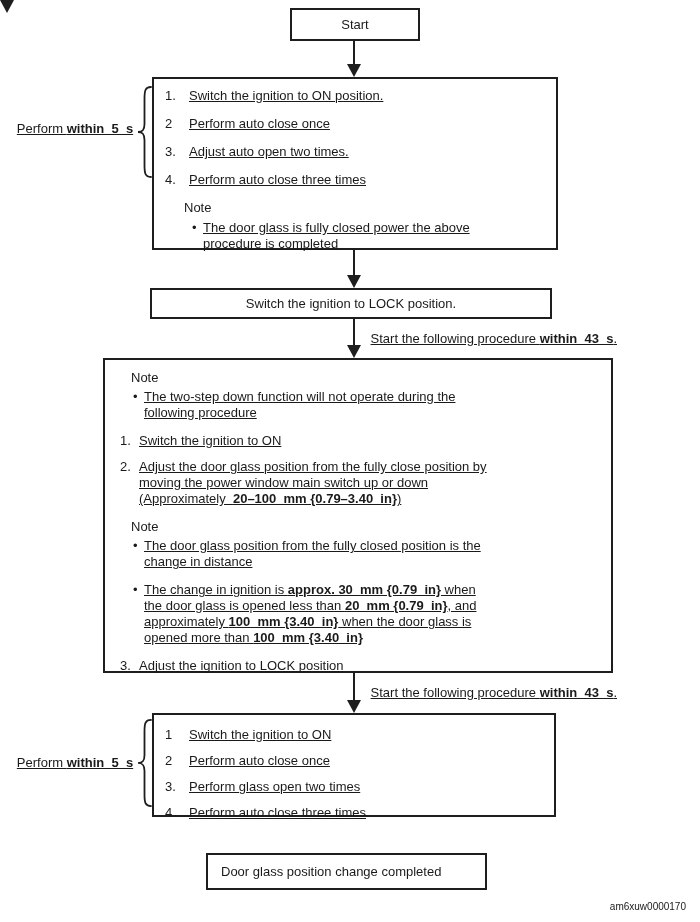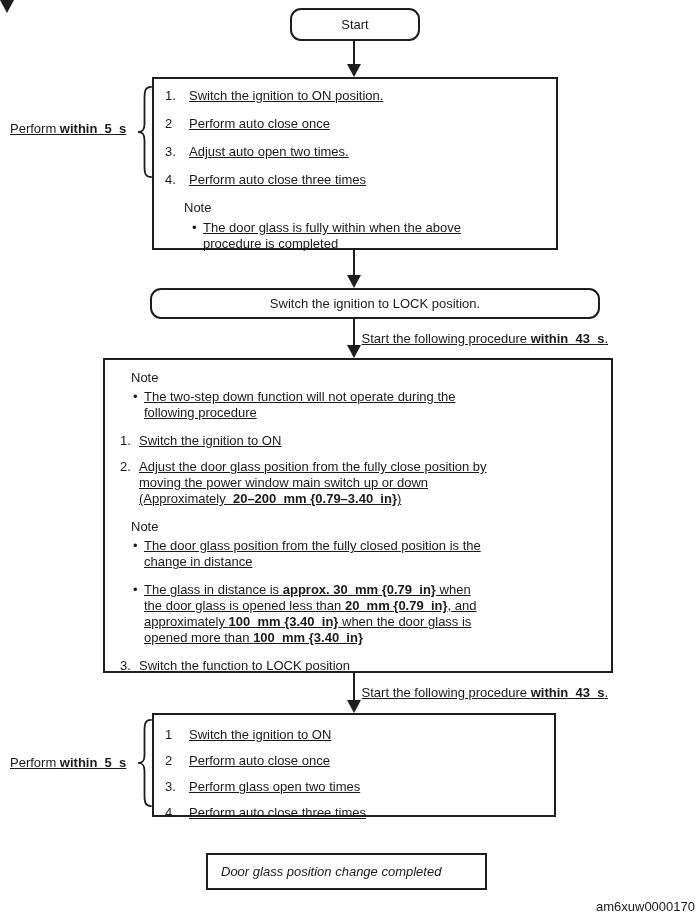--- a/index.html
+++ b/index.html
@@ -2,62 +2,62 @@
 <html><head>
 <meta charset="utf-8">
 <style>
   html,body{margin:0;padding:0;background:#ffffff;}
   .page{
     position:relative;width:700px;height:922px;background:#ffffff;overflow:hidden;
     font-family:"Liberation Sans","DejaVu Sans",sans-serif;
     font-size:13px;line-height:16px;color:#1a1a1a;
   }
   .fbox{position:absolute;background:#fff;border:2px solid #1e1e1e;box-sizing:border-box;}
-  .center{display:flex;align-items:center;justify-content:center;border-radius:11px;}
+  .center{display:flex;align-items:center;justify-content:center;}
   .pre{white-space:pre-wrap;text-decoration:underline;}
   .bseg{font-weight:bold;}
   
   .arrow{position:absolute;width:14px;display:flex;flex-direction:column;align-items:center;box-sizing:border-box;}
   .arrow .shaft{width:2px;background:#1e1e1e;flex:1;}
   .arrow .head{width:0;height:0;border-left:7px solid transparent;border-right:7px solid transparent;border-top:13px solid #1e1e1e;}
   
   #startBox{left:290px;top:8px;width:130px;height:33px;}
   #arrow1{left:347px;top:41px;height:36px;}
   #box1{left:152px;top:77px;width:406px;height:173px;padding:9px 8px 0 11px;}
   #box1 .step{margin-bottom:12px;}
   #box1 .note-label{margin:5px 0 4px 19px;}
   #box1 .bullet{margin-left:27px;}
   #sideLabel1{left:10px;top:121px;width:130px;}
   #brace1{left:136px;top:86px;}
   #arrow2{left:347px;top:250px;height:38px;}
-  #box2{left:150px;top:288px;width:450px;height:31px;}
+  #box2{left:150px;top:288px;width:402px;height:31px;}
   #arrow3{left:347px;top:318px;height:40px;}
-  .timer{position:absolute;right:92px;text-align:right;}
+  .timer{position:absolute;right:83px;text-align:right;}
   #timer1{top:331px;}
   #box3{left:103px;top:358px;width:510px;height:315px;padding:10px 12px 0 15px;}
   #box3 .note-label{margin:0 0 3px 11px;}
   #box3 .bullet{margin-left:13px;margin-bottom:12px;}
   #box3 .step{margin-bottom:10px;}
   #box3 .step.multi{margin-bottom:12px;}
   #box3 .num{width:19px;}
   #arrow4{left:347px;top:673px;height:40px;}
   #timer2{top:685px;}
   #box4{left:152px;top:713px;width:404px;height:104px;padding:12px 8px 0 11px;}
   #box4 .step{margin-bottom:10px;}
   #sideLabel2{left:10px;top:755px;width:130px;}
   #brace2{left:136px;top:719px;}
-  #box5{left:206px;top:853px;width:281px;height:37px;display:flex;align-items:center;padding-left:13px;font-style:italic;}
-  .figcode{position:absolute;right:5px;top:901px;font-size:13px;line-height:12px;color:#1a1a1a;text-align:center;}
+  #box5{left:206px;top:853px;width:281px;height:37px;display:flex;align-items:center;padding-left:13px;}
+  .figcode{position:absolute;right:14px;top:901px;font-size:10px;line-height:12px;color:#1a1a1a;text-align:center;}
   
   .step{display:flex;}
   .num{flex:none;width:24px;}
   .stext{flex:1;}
   .bullet{display:flex;}
   .dot{flex:none;width:11px;}
-  .side-label{position:absolute;}
+  .side-label{position:absolute;text-align:center;}
   .brace{position:absolute;}
 </style>
 </head>
 <body>
 
 <div class="page">
 
   <div class="fbox center" id="startBox">
     <span>Start</span>
   </div>
@@ -80,21 +80,21 @@
       <span class="num">3.</span>
       <span class="stext pre">Adjust auto open two times.</span>
     </div>
     <div class="step">
       <span class="num">4.</span>
       <span class="stext pre">Perform auto close three times</span>
     </div>
     <div class="note-label">Note</div>
     <div class="bullet">
       <span class="dot">•</span>
-      <span class="stext pre">The door glass is fully within when the above
+      <span class="stext pre">The door glass is fully closed power the above
 procedure is completed</span>
     </div>
   </div>
 
   <div class="side-label pre" id="sideLabel1"><span>Perform </span><span class="bseg">within  5  s</span></div>
   <svg class="brace" id="brace1" width="16" height="92" viewBox="0 0 16 92" preserveAspectRatio="none">
     <path d="M15 1 C9 1 8.5 5 8.5 13 L8.5 38 C8.5 44 6.5 46 2 46 C6.5 46 8.5 48 8.5 54 L8.5 79 C8.5 87 9 91 15 91" fill="none" stroke="#1e1e1e" stroke-width="1.8" stroke-linecap="round"></path>
   </svg>
 
   <div class="arrow" id="arrow2">
@@ -120,38 +120,38 @@
 following procedure</span>
     </div>
     <div class="step">
       <span class="num">1.</span>
       <span class="stext pre">Switch the ignition to ON</span>
     </div>
     <div class="step multi">
       <span class="num">2.</span>
       <span class="stext pre"><span>Adjust the door glass position from the fully close position by
 moving the power window main switch up or down
-(Approximately  </span><span class="bseg">20–200  mm {0.79–3.40  in}</span><span>)</span></span>
+(Approximately  </span><span class="bseg">20–100  mm {0.79–3.40  in}</span><span>)</span></span>
     </div>
     <div class="note-label">Note</div>
     <div class="bullet">
       <span class="dot">•</span>
       <span class="stext pre">The door glass position from the fully closed position is the
 change in distance</span>
     </div>
     <div class="bullet">
       <span class="dot">•</span>
-      <span class="stext pre"><span>The glass in distance is </span><span class="bseg">approx. 30  mm {0.79  in}</span><span> when
+      <span class="stext pre"><span>The change in ignition is </span><span class="bseg">approx. 30  mm {0.79  in}</span><span> when
 the door glass is opened less than </span><span class="bseg">20  mm {0.79  in}</span><span>, and
 approximately </span><span class="bseg">100  mm {3.40  in}</span><span> when the door glass is
 opened more than </span><span class="bseg">100  mm {3.40  in}</span></span>
     </div>
     <div class="step">
       <span class="num">3.</span>
-      <span class="stext pre">Switch the function to LOCK position</span>
+      <span class="stext pre">Adjust the ignition to LOCK position</span>
     </div>
   </div>
 
   <div class="arrow" id="arrow4">
     <div class="shaft"></div>
     <div class="head"></div>
   </div>
   <div class="timer pre" id="timer2"><span>Start the following procedure </span><span class="bseg">within  43  s</span><span>.</span></div>
 
   <div class="fbox" id="box4">

